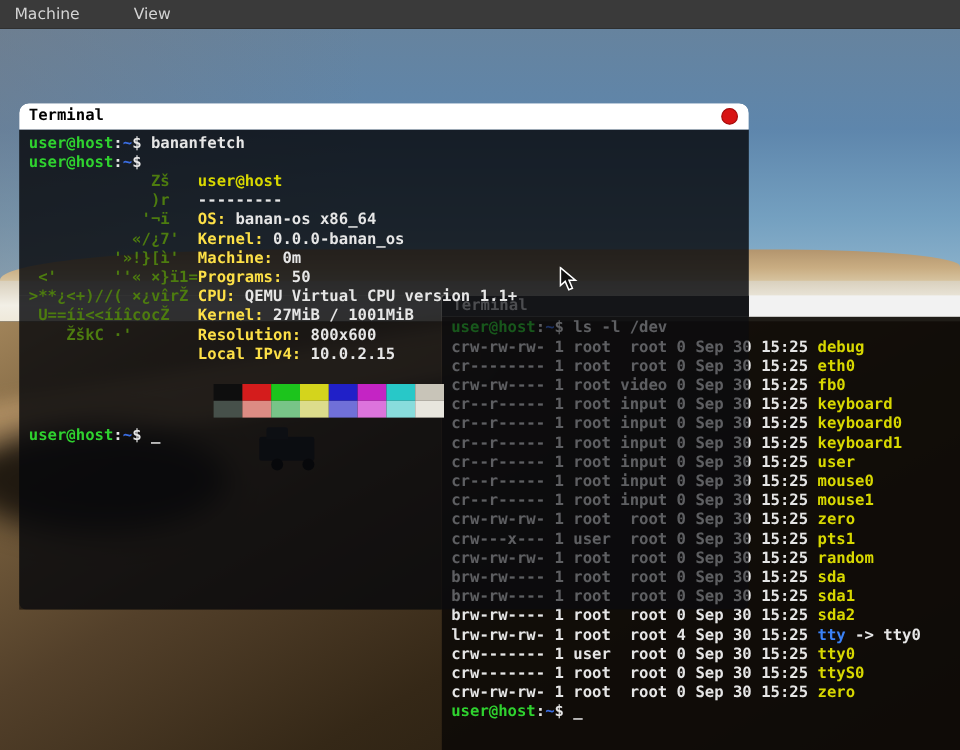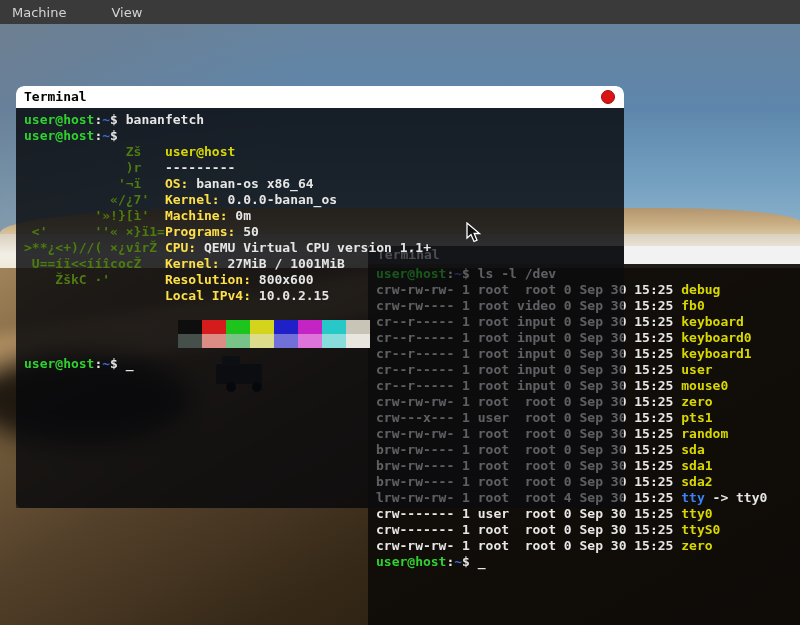--- a/index.html
+++ b/index.html
@@ -85,33 +85,35 @@
 
 <div class="term2">
   <div class="titlebar">
     <span class="title">Terminal</span>
   </div>
   <div class="content">
     <div class="tline"><span class="green">user@host</span><span>:</span><span class="blue">~</span><span>$ </span><span>ls -l /dev</span></div>
     <div>
   <div class="tline"><span class="meta">crw-rw-rw- 1 root  root 0 Sep 30 15:25 </span><span class="fname yellow">debug</span><span class="flink"></span></div>
 
+  <div class="tline"><span class="meta">cr-------- 1 root  root 0 Sep 30 15:25 </span><span class="fname yellow">eth0</span><span class="flink"></span></div>
 
   <div class="tline"><span class="meta">crw-rw---- 1 root video 0 Sep 30 15:25 </span><span class="fname yellow">fb0</span><span class="flink"></span></div>
 
   <div class="tline"><span class="meta">cr--r----- 1 root input 0 Sep 30 15:25 </span><span class="fname yellow">keyboard</span><span class="flink"></span></div>
 
   <div class="tline"><span class="meta">cr--r----- 1 root input 0 Sep 30 15:25 </span><span class="fname yellow">keyboard0</span><span class="flink"></span></div>
 
   <div class="tline"><span class="meta">cr--r----- 1 root input 0 Sep 30 15:25 </span><span class="fname yellow">keyboard1</span><span class="flink"></span></div>
 
   <div class="tline"><span class="meta">cr--r----- 1 root input 0 Sep 30 15:25 </span><span class="fname yellow">user</span><span class="flink"></span></div>
 
   <div class="tline"><span class="meta">cr--r----- 1 root input 0 Sep 30 15:25 </span><span class="fname yellow">mouse0</span><span class="flink"></span></div>
 
+  <div class="tline"><span class="meta">cr--r----- 1 root input 0 Sep 30 15:25 </span><span class="fname yellow">mouse1</span><span class="flink"></span></div>
 
   <div class="tline"><span class="meta">crw-rw-rw- 1 root  root 0 Sep 30 15:25 </span><span class="fname yellow">zero</span><span class="flink"></span></div>
 
 
   <div class="tline"><span class="meta">crw---x--- 1 user  root 0 Sep 30 15:25 </span><span class="fname yellow">pts1</span><span class="flink"></span></div>
 
   <div class="tline"><span class="meta">crw-rw-rw- 1 root  root 0 Sep 30 15:25 </span><span class="fname yellow">random</span><span class="flink"></span></div>
 
   <div class="tline"><span class="meta">brw-rw---- 1 root  root 0 Sep 30 15:25 </span><span class="fname yellow">sda</span><span class="flink"></span></div>
 

